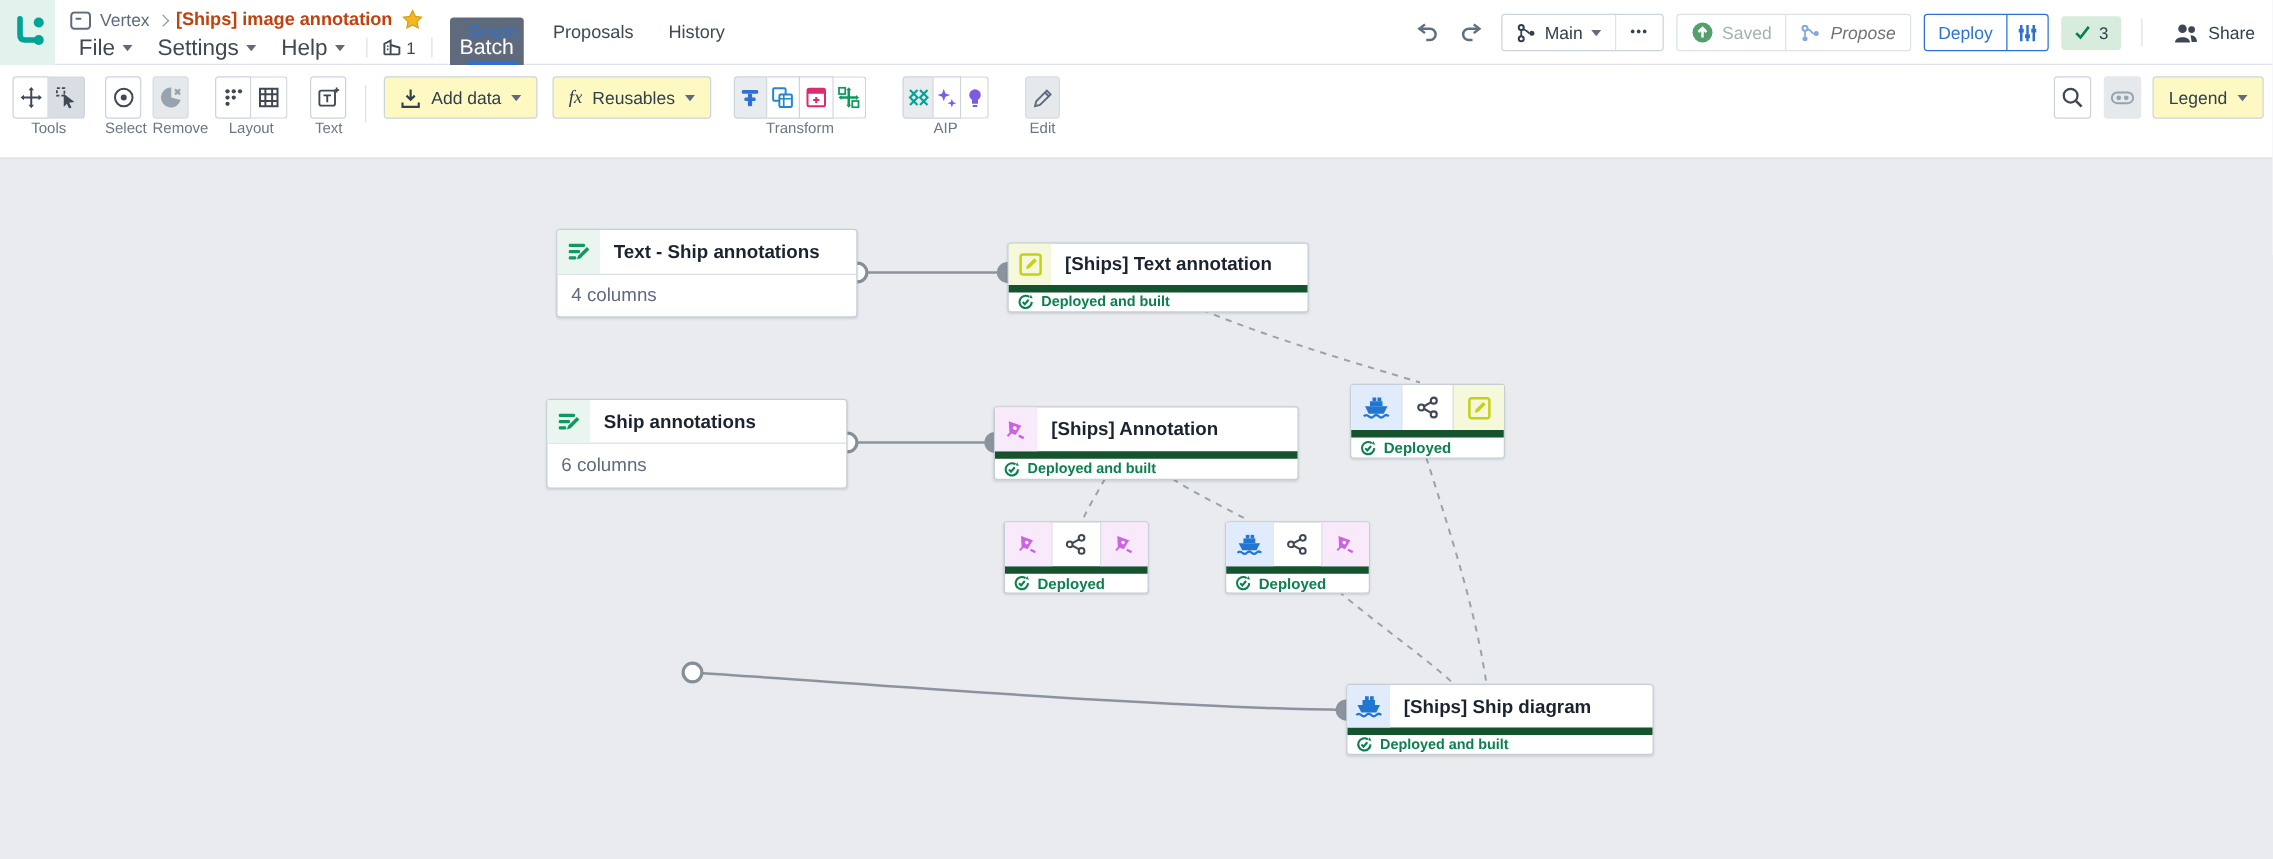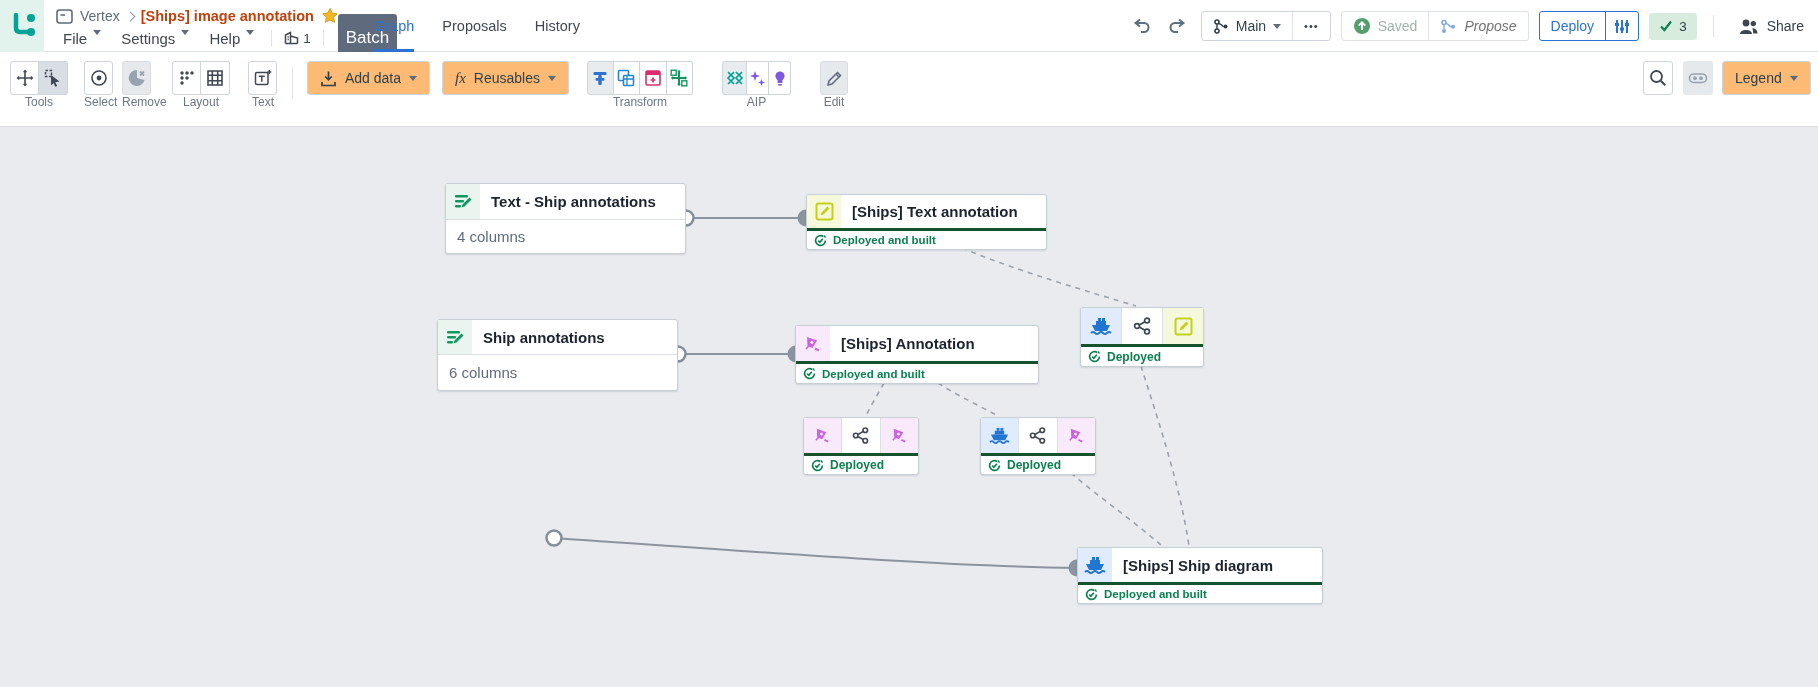--- a/index.html
+++ b/index.html
@@ -8,21 +8,21 @@
   .page { position:relative; width:1818px; height:687px; }
 
   
   .hdr { position:absolute; top:0; left:0; width:1818px; height:52px; background:#fff; border-bottom:1px solid #dde3e8; z-index:5; }
   .logo { position:absolute; left:0; top:0; width:44px; height:52px; background:#e2f3ee; display:flex; align-items:center; justify-content:center; cursor:pointer; }
   .bc-row { position:absolute; left:56px; top:5px; height:22px; display:flex; align-items:center; gap:7px; }
   .bc-app { font-size:14px; color:#5f6b7c; }
   .chev { width:7px; height:7px; border-right:1.6px solid #8a97a4; border-bottom:1.6px solid #8a97a4; transform:rotate(-45deg); margin-top:1px; }
   .doc-title { font-size:14.5px; font-weight:bold; color:#c2410c; }
   .menu-row { position:absolute; left:54px; top:27px; height:22px; display:flex; align-items:center; gap:2px; }
-  .menu-item { display:flex; gap:6px; padding:2px 9px; font-size:15px; color:#404854; border-radius:3px; cursor:pointer; }
+  .menu-item { display:flex; align-items:center; gap:6px; padding:2px 9px; font-size:18px; color:#404854; border-radius:3px; cursor:pointer; }
   .caret { width:0; height:0; border-left:4px solid transparent; border-right:4px solid transparent; border-top:5px solid #5f6b7c; }
   .vdiv { width:1px; height:16px; background:#dce2e8; margin:0 6px; }
   .count-item { display:flex; align-items:center; gap:4px; font-size:13.5px; color:#404854; padding:0 4px; cursor:pointer; }
   .batch { background:#5f6b7c; color:#fff; font-size:17px; padding:14px 8px; border-radius:3px; margin-left:6px; }
   .tabs { position:absolute; left:374px; top:0; height:52px; display:flex; gap:28px; }
   .tab { display:flex; align-items:center; font-size:14.5px; color:#404854; cursor:pointer; border-bottom:3px solid transparent; padding-top:2px; }
   .tab.active { color:#2d72d2; border-bottom-color:#2d72d2; }
   .hdr-right { position:absolute; right:14px; top:0; height:52px; display:flex; align-items:center; gap:10px; }
   .icon-btn { width:26px; height:26px; display:flex; align-items:center; justify-content:center; border-radius:3px; cursor:pointer; }
   .btn-group { display:flex; align-items:stretch; height:30px; border:1px solid #ccd4dc; border-radius:3px; overflow:hidden; background:#fff; }
@@ -43,37 +43,37 @@
   .btnrow { display:flex; height:34px; }
   .tbtn { width:29px; height:34px; display:flex; align-items:center; justify-content:center; background:#fff; border:1px solid #ccd4dc; cursor:pointer; }
   .tbtn + .tbtn { border-left:none; }
   .btnrow .tbtn:first-child { border-radius:3px 0 0 3px; }
   .btnrow .tbtn:last-child { border-radius:0 3px 3px 0; }
   .btnrow .tbtn:only-child { border-radius:3px; }
   .tbtn.pressed { background:#d9dee4; }
   .tbtn.disabled { background:#e5e9ec; border-color:#d7dde2; }
   .tlabel { margin-top:0; font-size:12px; color:#6b7784; text-align:center; white-space:nowrap; }
   .tb-divider { position:absolute; left:292px; top:16px; width:1px; height:30px; background:#dde3e8; }
-  .wide-btn { display:flex; align-items:center; gap:8px; height:34px; padding:0 12px; border:1px solid #ccd4dc; border-radius:3px; background:#fdba74; font-size:14px; color:#30404d; cursor:pointer; }
+  .wide-btn { display:flex; align-items:center; gap:8px; height:34px; padding:0 12px; border:1px solid #ccd4dc; border-radius:3px; background:#fef9c3; font-size:14px; color:#30404d; cursor:pointer; }
   .fx { font-style:italic; font-family:"Liberation Serif","DejaVu Serif",serif; font-size:15px; color:#30404d; }
 
   
   .canvas-bg { position:absolute; top:127px; left:0; width:1818px; height:560px; background:#e9ebef; z-index:0; }
   .edges { position:absolute; top:0; left:0; z-index:1; pointer-events:none; }
   .node { position:absolute; z-index:2; background:#fff; border:1px solid #c6ced6; border-radius:3px; box-shadow:0 1px 2px rgba(20,30,40,.12); cursor:pointer; }
   .n-head { display:flex; align-items:stretch; }
   .icell { width:34px; display:flex; align-items:center; justify-content:center; flex:none; }
   .icell.green { background:#ebf5ef; }
   .icell.lime { background:#f5f8da; }
   .icell.purple { background:#f8eafb; }
   .icell.blue { background:#e0ecfb; }
   .icell.gray { background:#eff1f3; }
   .n-title { display:flex; align-items:center; padding:0 11px; font-size:15px; font-weight:bold; color:#1b2330; white-space:nowrap; overflow:hidden; }
   .n-body { border-top:1px solid #d9dfe5; padding:0 11px; display:flex; align-items:center; font-size:15px; color:#5f6b7c; }
-  .n-status { border-top:3px solid #14532d; display:flex; align-items:center; gap:6px; padding:0 7px; color:#0d8050; font-weight:bold; }
+  .n-status { border-top:6px solid #14532d; display:flex; align-items:center; gap:6px; padding:0 7px; color:#0d8050; font-weight:bold; }
   .tiles { display:flex; }
   .tile { flex:1; display:flex; align-items:center; justify-content:center; }
   .tile + .tile { border-left:1px solid #dbe0e5; }
 </style>
 </head>
 <body>
 
 <div class="page">
 
   <div class="hdr">

